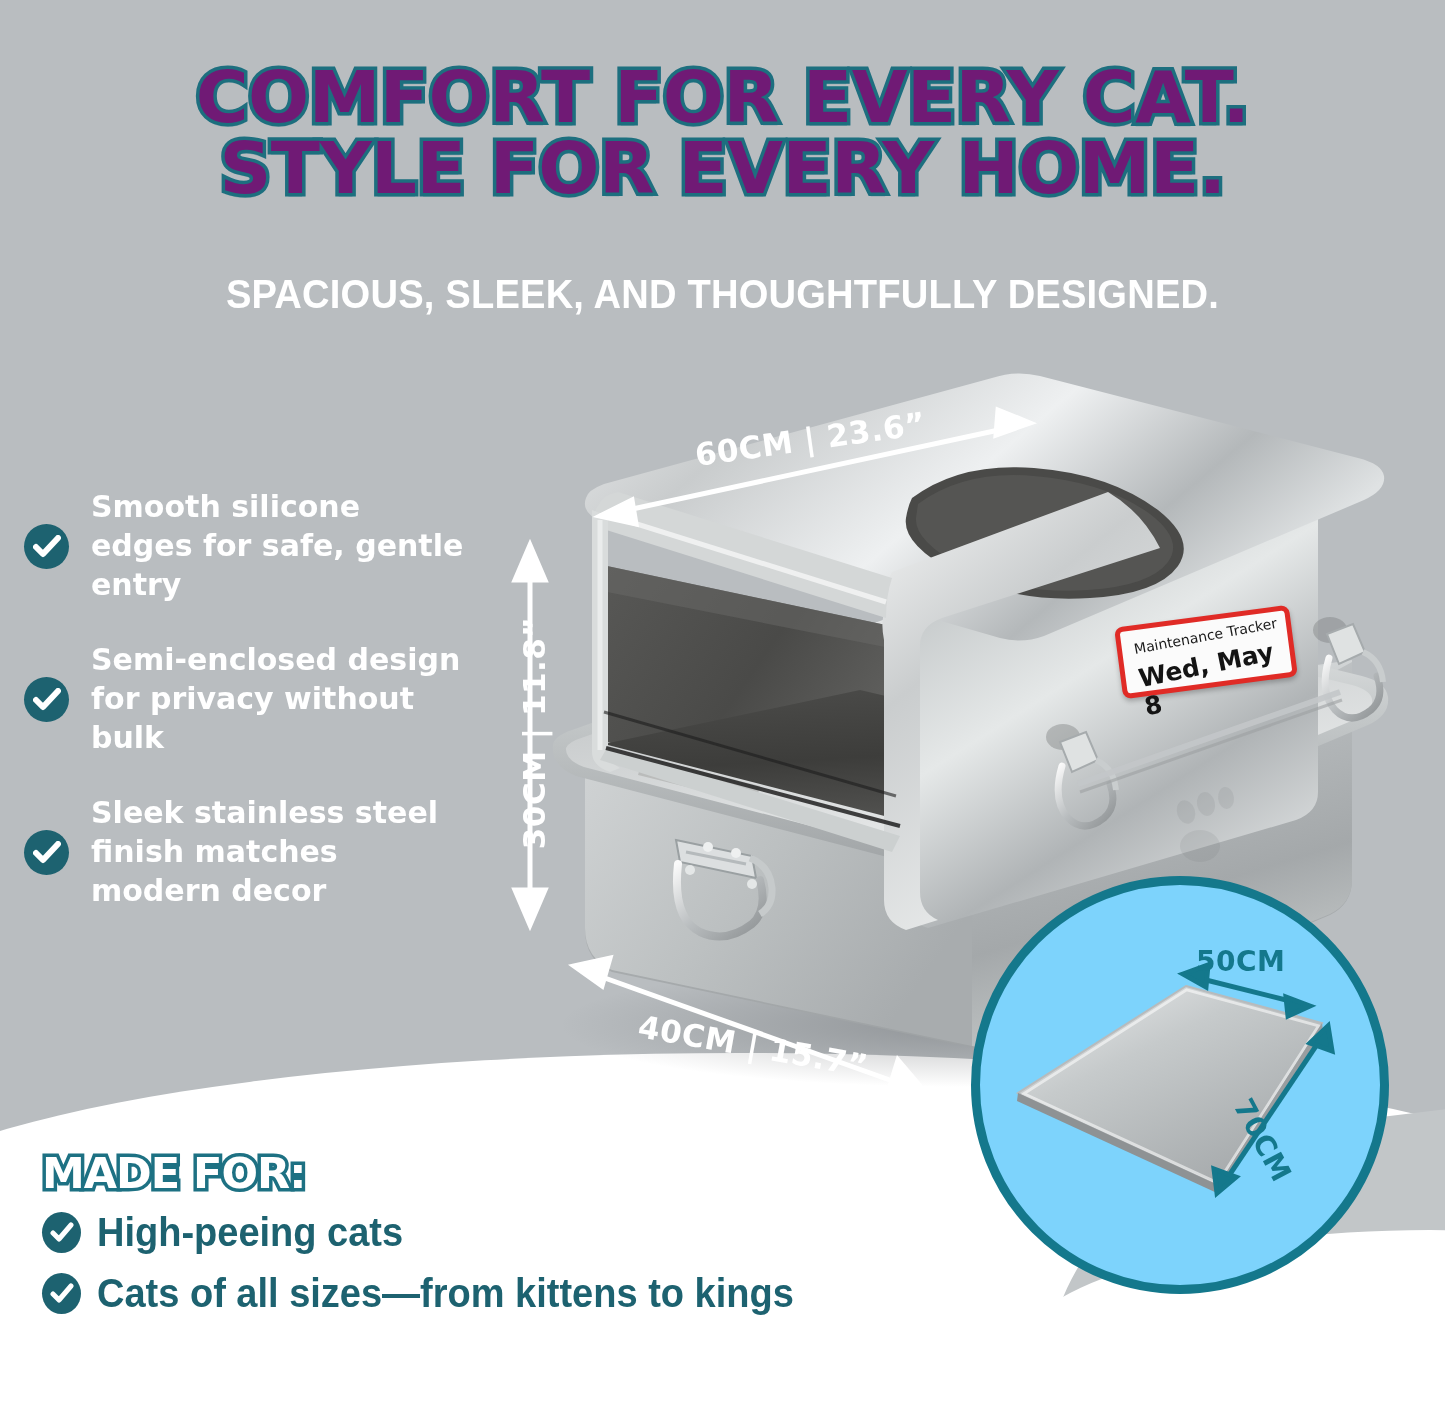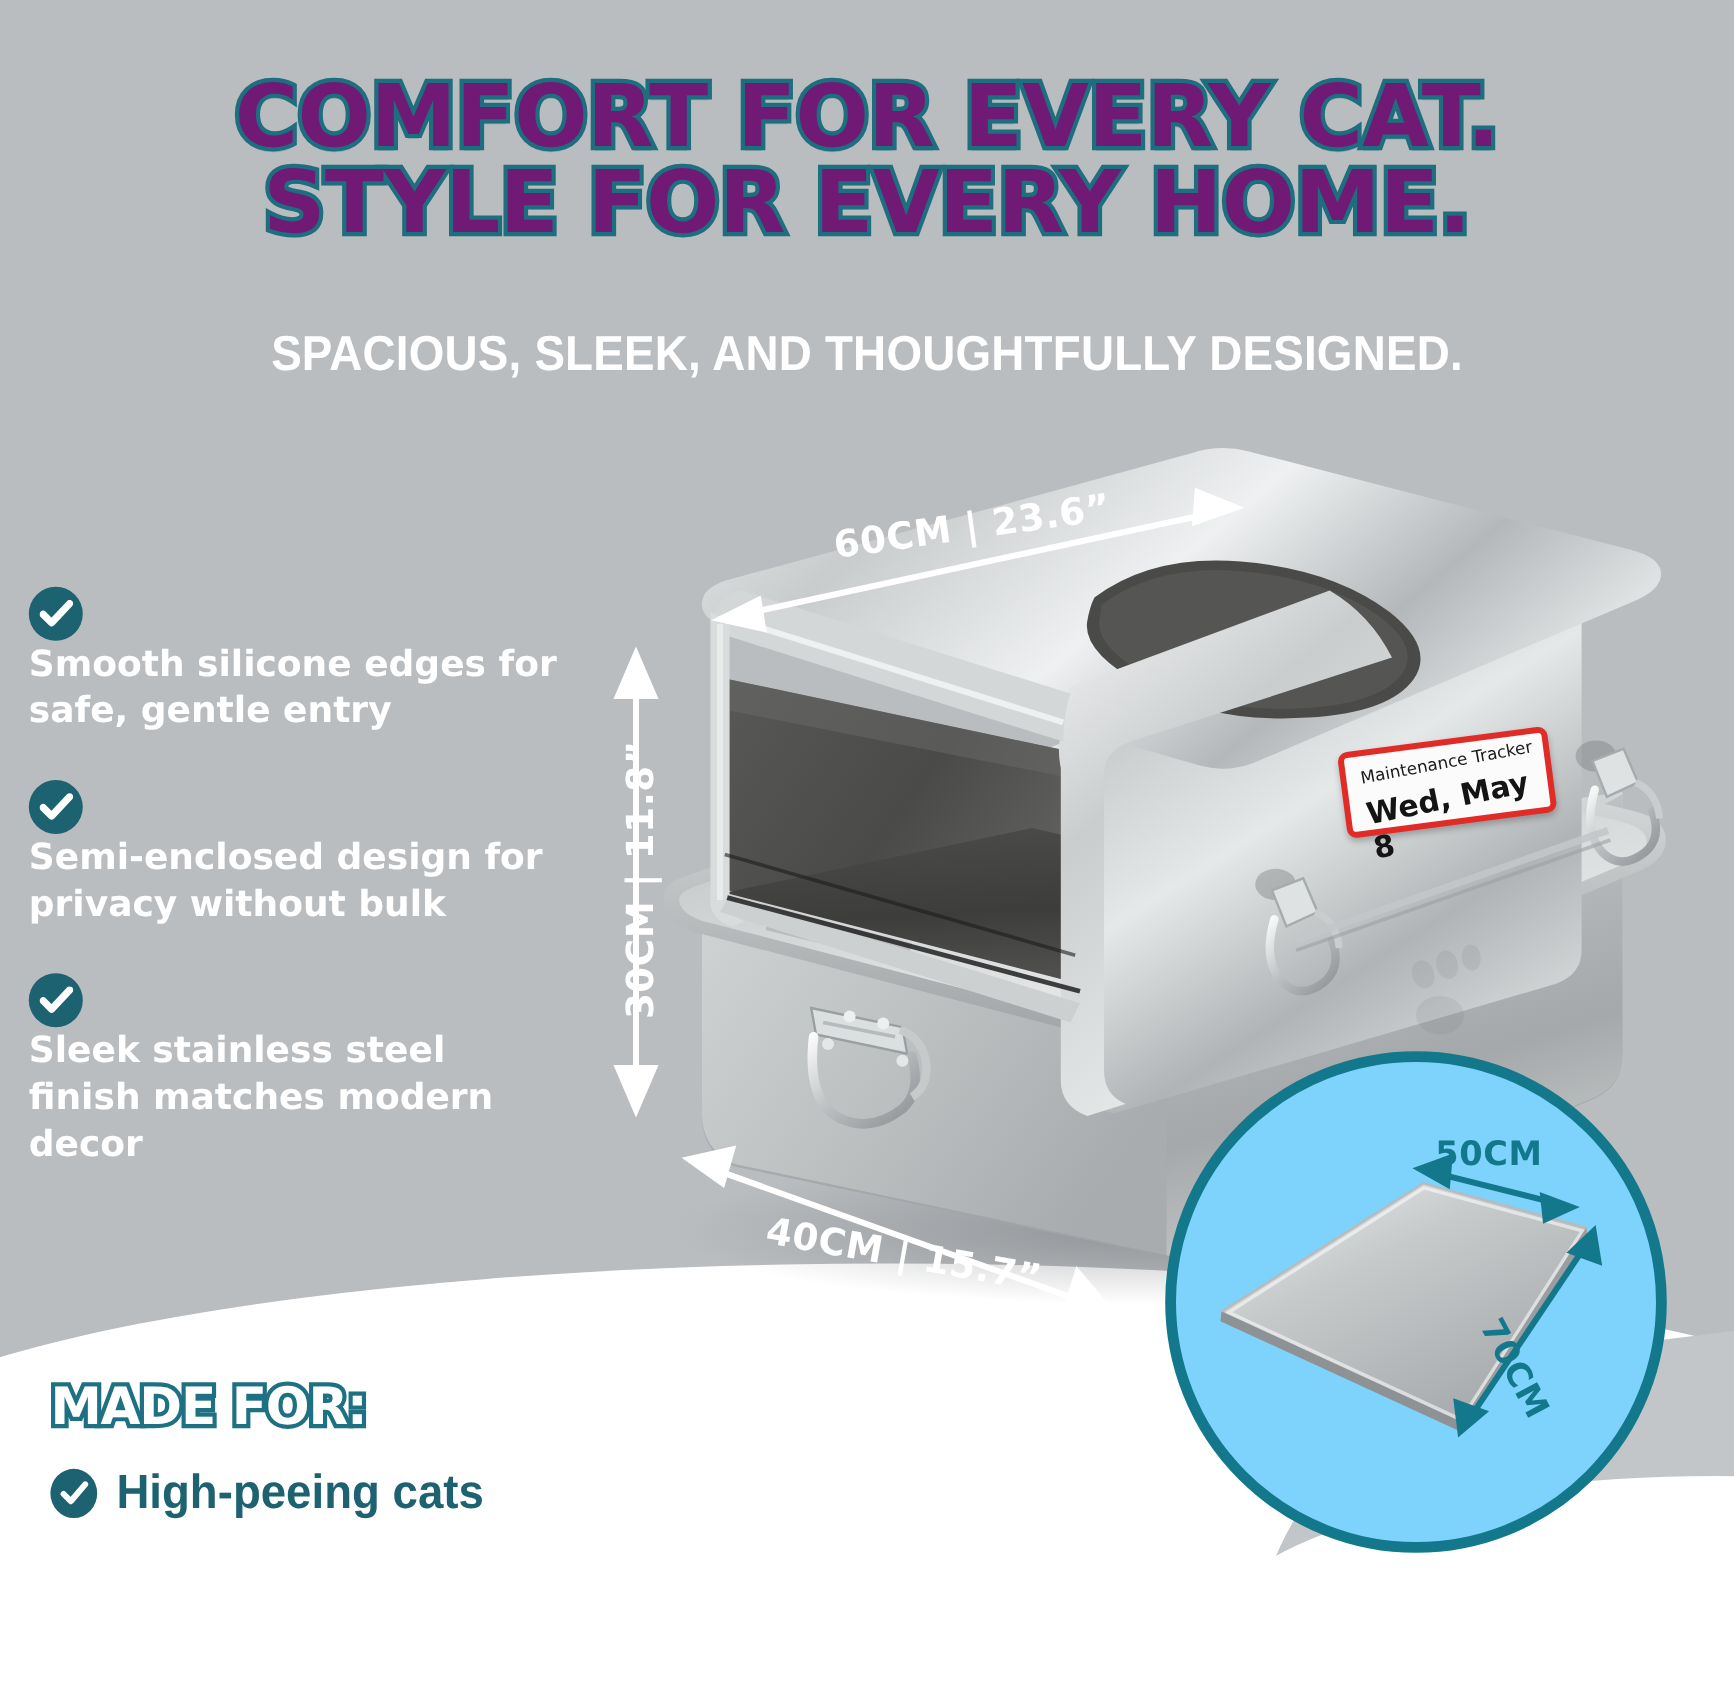--- a/index.html
+++ b/index.html
@@ -89,23 +89,22 @@
   
   .features {
     position: absolute;
     left: 24px;
     top: 487px;
     width: 440px;
   }
   .feature {
     position: relative;
     display: flex;
-    align-items: flex-start;
+    align-items: center;
     margin-bottom: 36px;
-    flex-direction: column;
   }
   .check-circle {
     flex: 0 0 auto;
     width: 45px;
     height: 45px;
     border-radius: 50%;
     background: #1d6270;
     margin-right: 22px;
     margin-top: 2px;
     position: relative;
@@ -127,21 +126,21 @@
     width: 900px;
   }
   .madefor-title {
     font-family: "DejaVu Sans", sans-serif;
     font-weight: 700;
     font-size: 43px;
     letter-spacing: -1px;
     color: #ffffff;
     -webkit-text-stroke: 7px #1d7183;
     paint-order: stroke fill;
-    margin-bottom: 24px;
+    margin-bottom: 12px;
   }
   .mf-item {
     display: flex;
     align-items: center;
     margin-bottom: 16px;
   }
   .mf-circle {
     flex: 0 0 auto;
     width: 39px;
     height: 41px;
@@ -524,15 +523,23 @@
   <div class="madefor">
     <div class="madefor-title">MADE FOR:</div>
     <div class="mf-item">
       <span class="mf-circle">
         <svg width="24" height="21" viewBox="0 0 24 21">
             <path d="M3,11 L9,17 L21,3" stroke="#ffffff" stroke-width="5" fill="none" stroke-linecap="round" stroke-linejoin="round"></path>
           </svg>
       </span>
       <span class="mf-text">High-peeing cats</span>
     </div>
+    <div class="mf-item">
+      <span class="mf-circle">
+        <svg width="24" height="21" viewBox="0 0 24 21">
+            <path d="M3,11 L9,17 L21,3" stroke="#ffffff" stroke-width="5" fill="none" stroke-linecap="round" stroke-linejoin="round"></path>
+          </svg>
+      </span>
+      <span class="mf-text">Cats of all sizes—from kittens to kings</span>
+    </div>
   </div>
 
 </div>
 
 </body></html>

